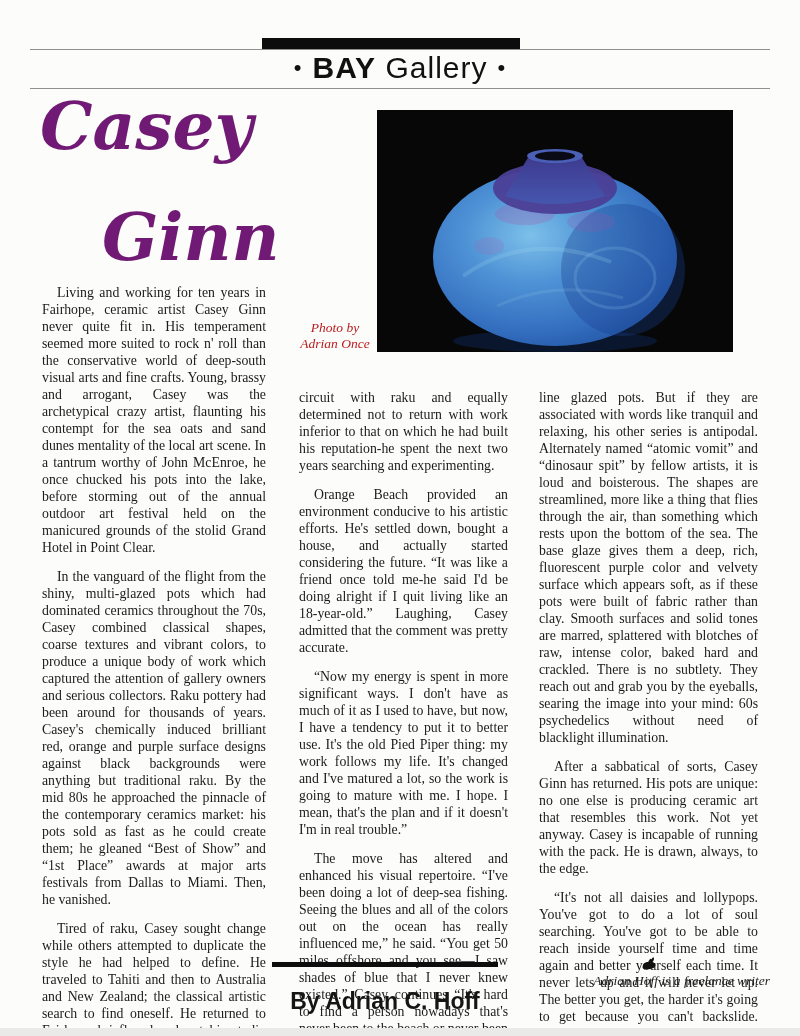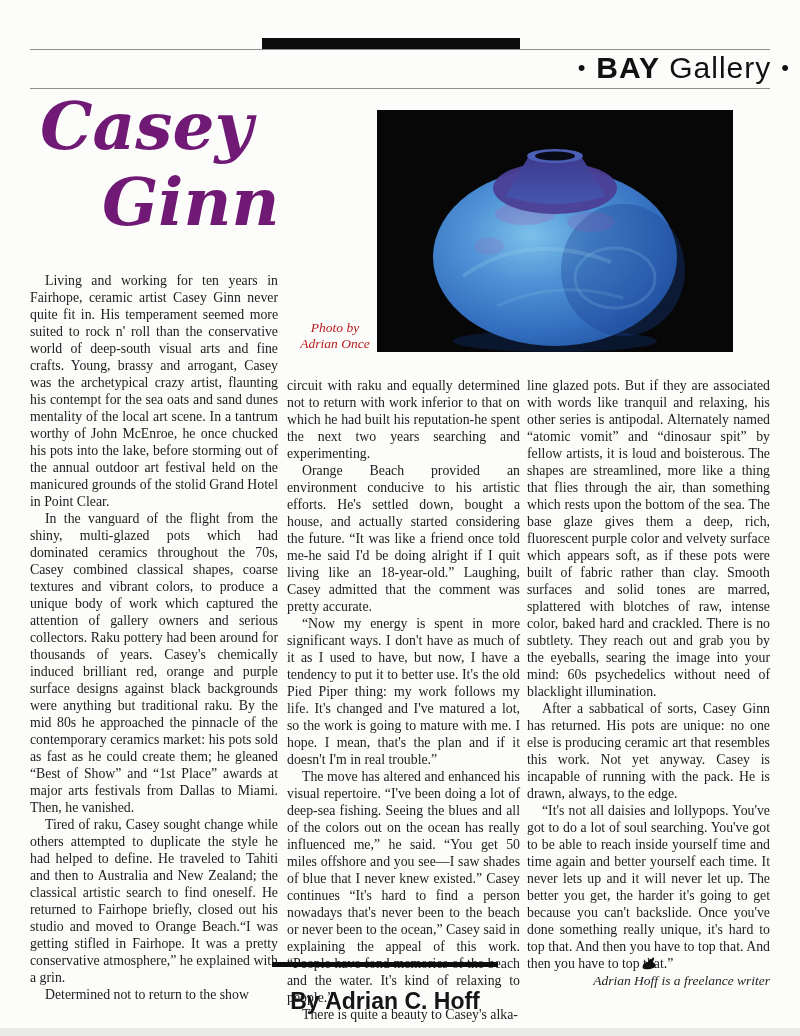--- a/index.html
+++ b/index.html
@@ -3,36 +3,36 @@
 <meta charset="utf-8">
 <style>
   html,body{margin:0;padding:0;background:#ffffff;}
   .page{position:relative;width:800px;height:1036px;background:#fcfcfa;overflow:hidden;
         font-family:"Liberation Serif",serif;color:#1a1a1a;}
   
   .rule{position:absolute;left:30px;width:740px;height:1px;background:#8f8f8f;}
   .rule-top{top:49px;}
   .rule-bottom{top:88px;}
   .header-bar{position:absolute;left:262px;top:38px;width:258px;height:11px;background:#0d0d0d;}
-  .header-title{position:absolute;left:0;top:51px;width:800px;text-align:right;
+  .header-title{position:absolute;left:0;top:51px;width:800px;text-align:center;
         font-family:"Liberation Sans",sans-serif;font-size:30px;letter-spacing:1px;color:#111;}
   .header-title .bullet{font-size:22px;vertical-align:3px;padding:0 10px;}
   .header-title .bold{font-weight:bold;}
   
   .article-title{position:absolute;left:40px;top:88px;margin:0;font-family:"DejaVu Serif","Liberation Serif",serif;
         font-style:italic;font-weight:bold;font-size:66px;line-height:76px;color:#701a75;}
-  .article-title .t2{display:block;margin-left:62px;}
+  .article-title .t2{display:block;margin-left:62px;margin-top:35px;}
   
   .photo{position:absolute;left:377px;top:110px;width:356px;height:242px;margin:0;background:#070707;}
   .photo svg{display:block;}
   .caption{position:absolute;left:285px;top:320px;width:100px;text-align:center;
         font-style:italic;font-size:13.5px;line-height:16px;color:#b91c1c;}
   
   .col{position:absolute;font-size:13.8px;line-height:17px;text-align:justify;color:#1b1b1b;}
-  .col p{margin:0;text-indent:15px;}
+  .col p{margin:12px;text-indent:15px;}
   .col.cont p:first-child{text-indent:0;}
   .col1{left:30px;top:272px;width:248px;line-height:17px;}
   .col2{left:287px;top:377px;width:233px;}
   .col3{left:527px;top:377px;width:243px;}
   
   .byline-block{position:absolute;left:272px;top:962px;width:226px;text-align:center;}
   .byline-bar{width:100%;height:5px;background:#0d0d0d;}
   .byline{margin-top:21px;font-family:"Liberation Sans",sans-serif;font-weight:bold;
         font-size:23px;color:#151515;}
   

